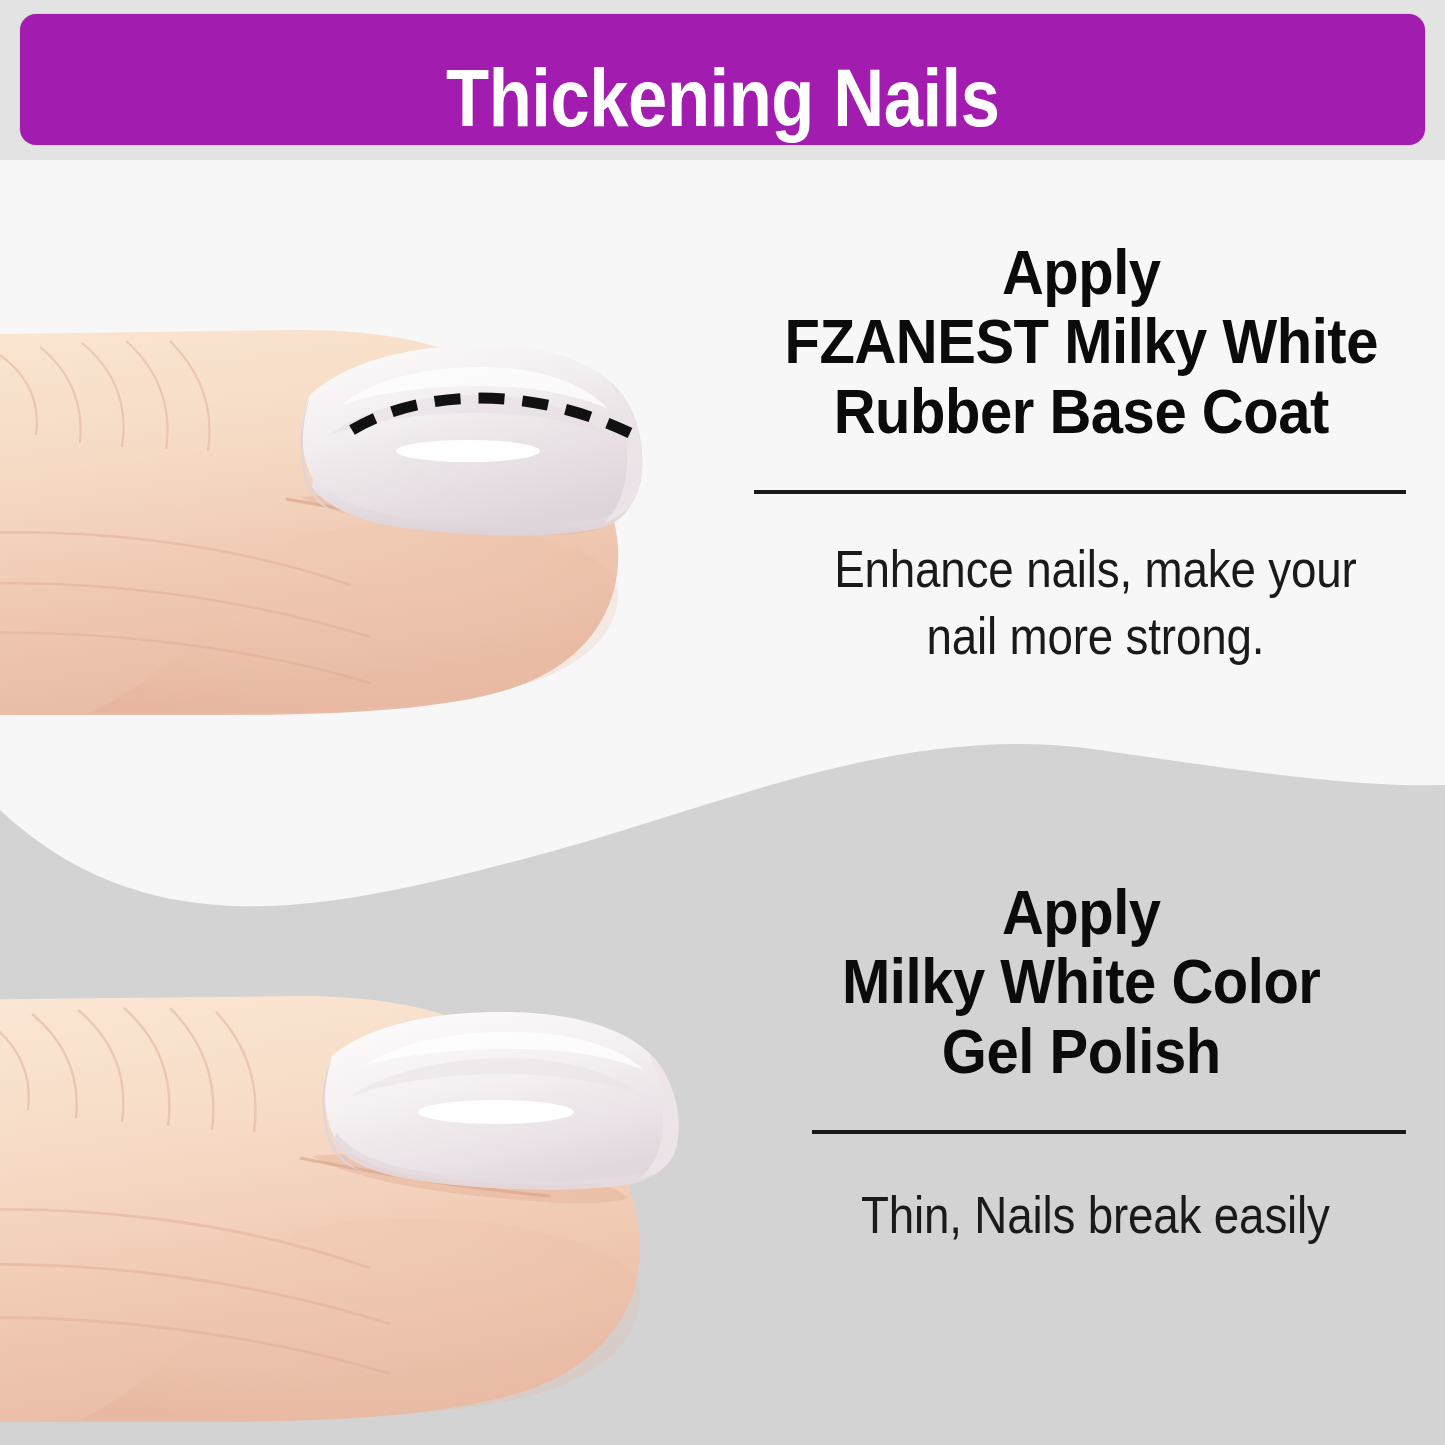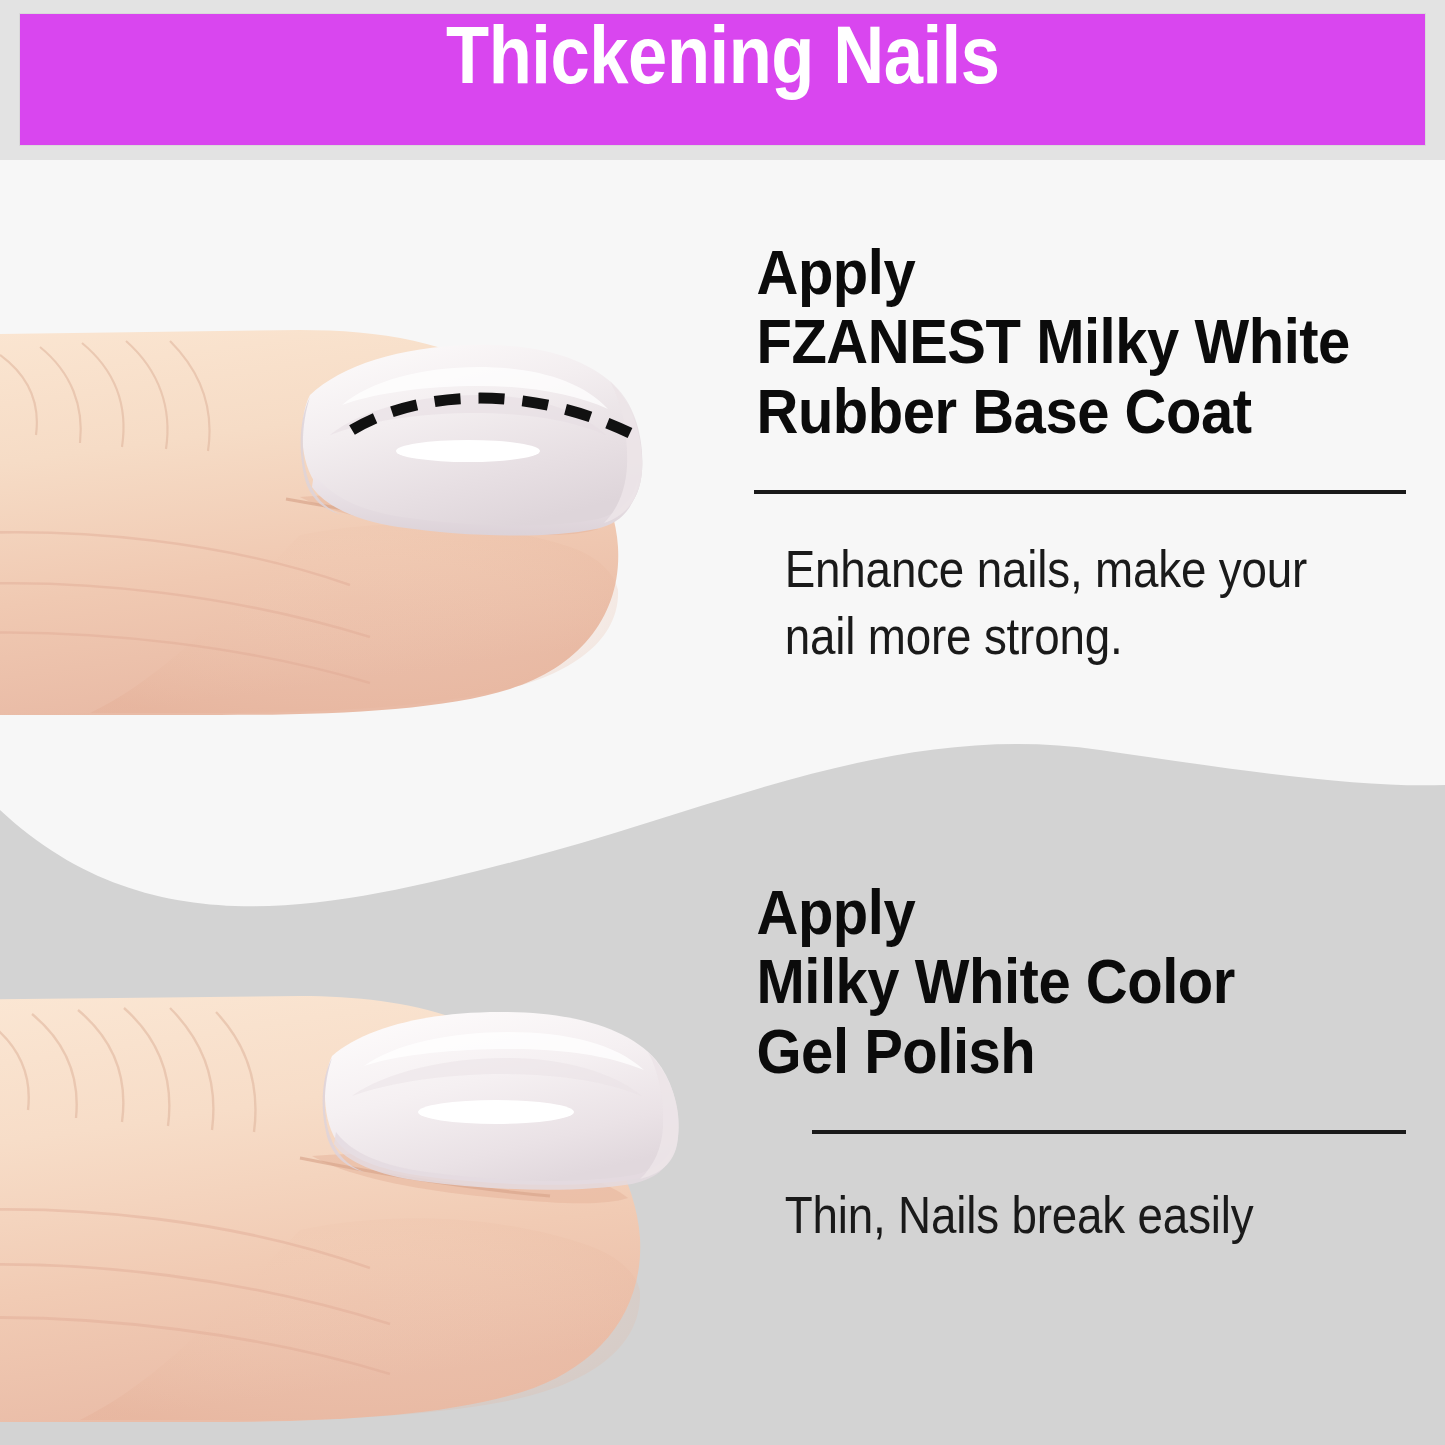--- a/index.html
+++ b/index.html
@@ -20,25 +20,26 @@
   .header-outer{
     position:absolute;
     left:0; top:0;
     width:1445px; height:160px;
     background:#e3e3e3;
   }
   .header-bar{
     position:absolute;
     left:20px; top:14px;
     width:1405px; height:131px;
-    background:#d946ef;
+    background:#a21caf;
     box-shadow:0 0 0 1px #d9d9d9;
     display:flex;
-    align-items:flex-start;
+    align-items:flex-end;
     justify-content:center;
+    border-radius:16px;
   }
   .header-title{
     color:#ffffff;
     font-family:"Liberation Sans", sans-serif;
     font-weight:bold;
     font-size:82px;
     line-height:1;
     letter-spacing:-0.5px;
     transform:scaleX(0.86);
     transform-origin:center;
@@ -63,21 +64,21 @@
 
   
   .finger-wrap{ position:absolute; }
   .finger-top{ left:-30px; top:125px; width:720px; height:430px; }
   .finger-bottom{ left:-40px; top:800px; width:740px; height:470px; }
   .finger-svg{ width:100%; height:100%; display:block; }
 
   
   .text-block{
     position:absolute;
-    text-align:left;
+    text-align:center;
   }
   .block-top{ left:700px; top:78px; width:706px; }
   .block-bottom{ left:700px; top:718px; width:706px; }
 
   .headline{
     color:#0b0b0b;
     font-family:"Liberation Sans", sans-serif;
     font-weight:bold;
     font-size:63px;
     line-height:1.10;

